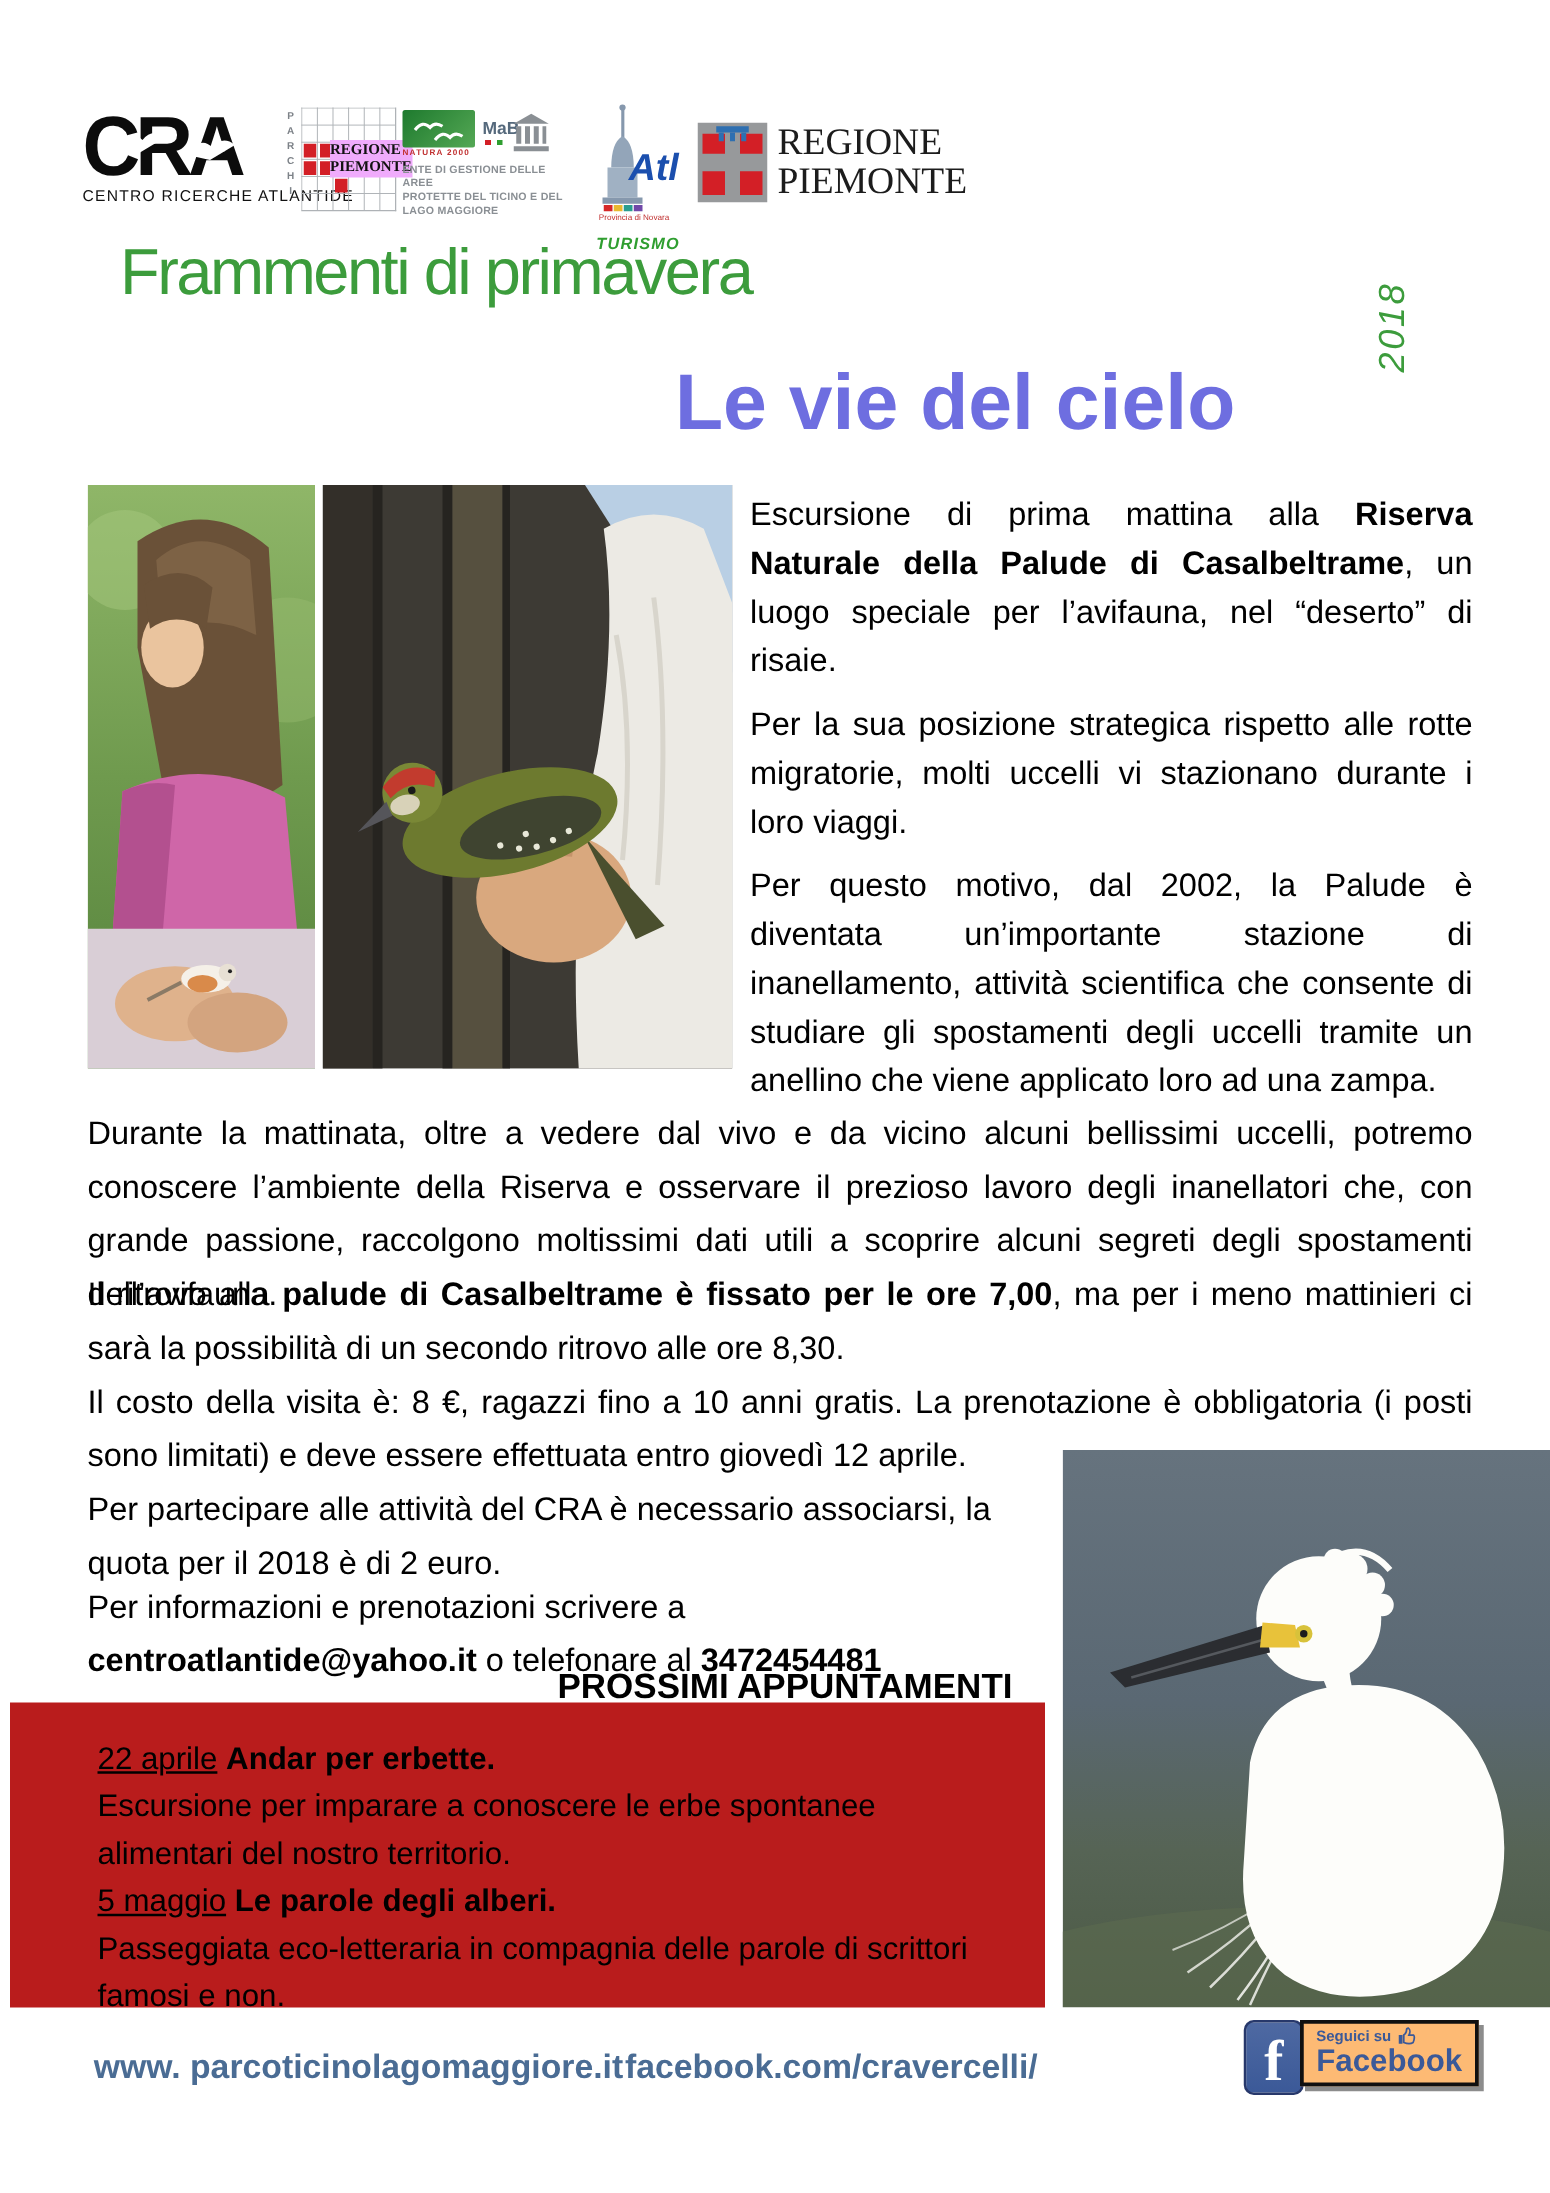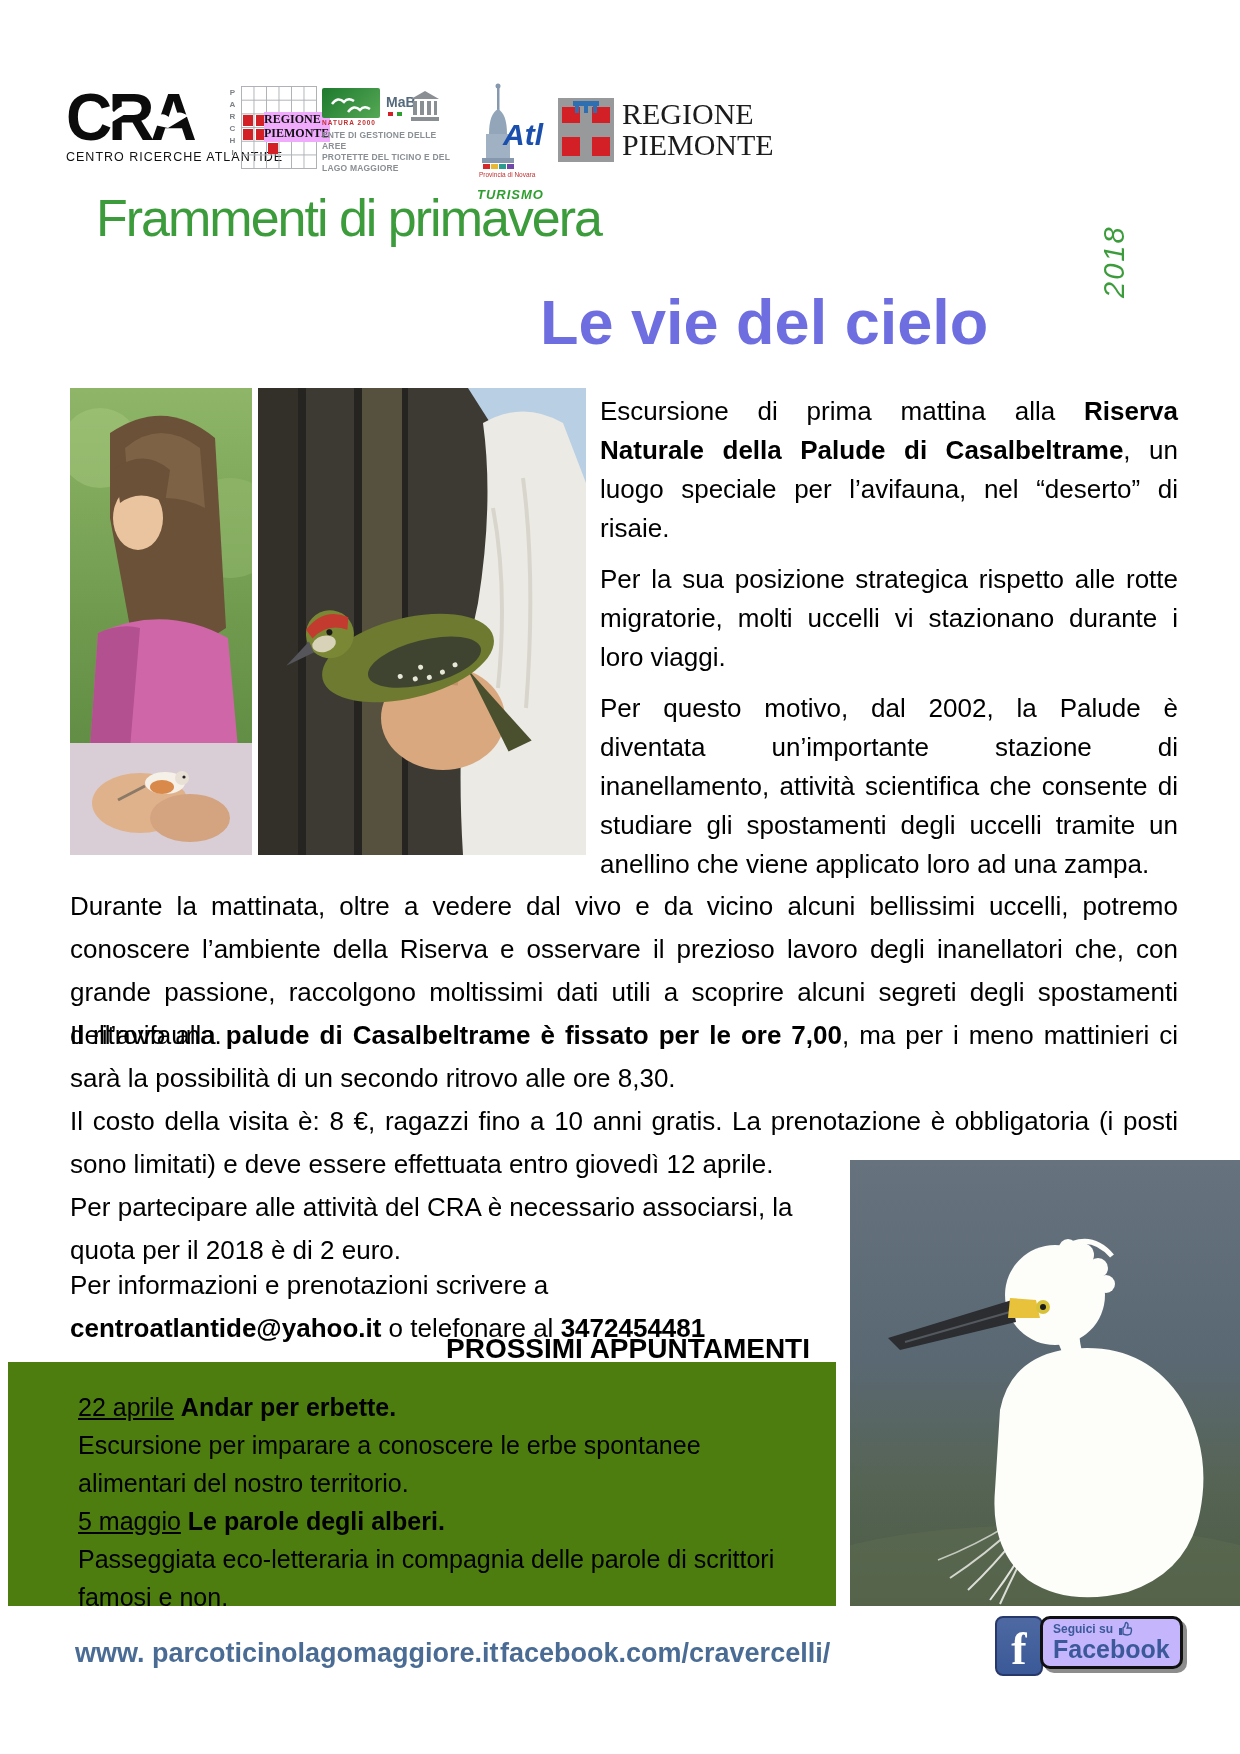--- a/index.html
+++ b/index.html
@@ -45,32 +45,32 @@
   .photo-wood{left:258px;top:388px;width:328px;height:467px;}
   .photo-egret{left:850px;top:1160px;width:390px;height:446px;}
   
   .intro-col{position:absolute;left:600px;top:392px;width:578px;font-size:26px;line-height:39px;text-align:justify;}
   .intro-col p{margin:0 0 12px 0;}
   .para{position:absolute;left:70px;width:1108px;font-size:26px;line-height:43px;text-align:justify;margin:0;}
   .para-narrow{width:772px;text-align:left;}
   .p4{top:885px;} .p5{top:1014px;} .p6{top:1100px;} .p7{top:1186px;} .p8{top:1264px;}
   .bold{font-weight:bold;}
   .appt-heading{position:absolute;left:70px;top:1333px;width:740px;text-align:right;font-size:28px;font-weight:bold;color:#000;}
-  .appt-box{position:absolute;left:8px;top:1362px;width:828px;height:244px;background:#4d7c0f;box-sizing:border-box;padding:26px 36px 18px 70px;font-size:25px;line-height:38px;}
+  .appt-box{position:absolute;left:8px;top:1362px;width:828px;height:244px;background:#b91c1c;box-sizing:border-box;padding:26px 36px 18px 70px;font-size:25px;line-height:38px;}
   .appt-date{text-decoration:underline;}
   .appt-title{font-weight:bold;}
   .appt-desc{margin:0;}
   
   .footer-link{position:absolute;top:1638px;font-size:27px;font-weight:bold;color:#4a6c94;white-space:nowrap;cursor:pointer;}
   .footer-website{left:75px;}
   .footer-facebook{left:500px;}
   .fb-badge{position:absolute;left:995px;top:1616px;display:flex;align-items:flex-start;cursor:pointer;}
   .fb-tile{width:44px;height:56px;background:linear-gradient(#4e69a2,#3b5998);border:2px solid #27386b;border-radius:8px;
     color:#fff;font-family:"Liberation Serif",serif;font-size:46px;font-weight:bold;display:flex;align-items:flex-end;justify-content:center;line-height:50px;}
-  .fb-bubble{margin-left:-3px;background:#c4b5fd;border:3px solid #101010;border-radius:10px;box-shadow:4px 4px 0 rgba(0,0,0,.45);
+  .fb-bubble{margin-left:-3px;background:#fdba74;border:3px solid #101010;border-radius:0;box-shadow:4px 4px 0 rgba(0,0,0,.45);
     padding:2px 10px 4px 10px;}
   .fb-top{display:flex;align-items:center;gap:5px;}
   .fb-seguici{font-size:12px;font-weight:bold;color:#3b5998;}
   .fb-word{font-size:25px;font-weight:bold;color:#3b5998;line-height:26px;}
 </style>
 </head>
 <body>
 
 <div class="page">
 

